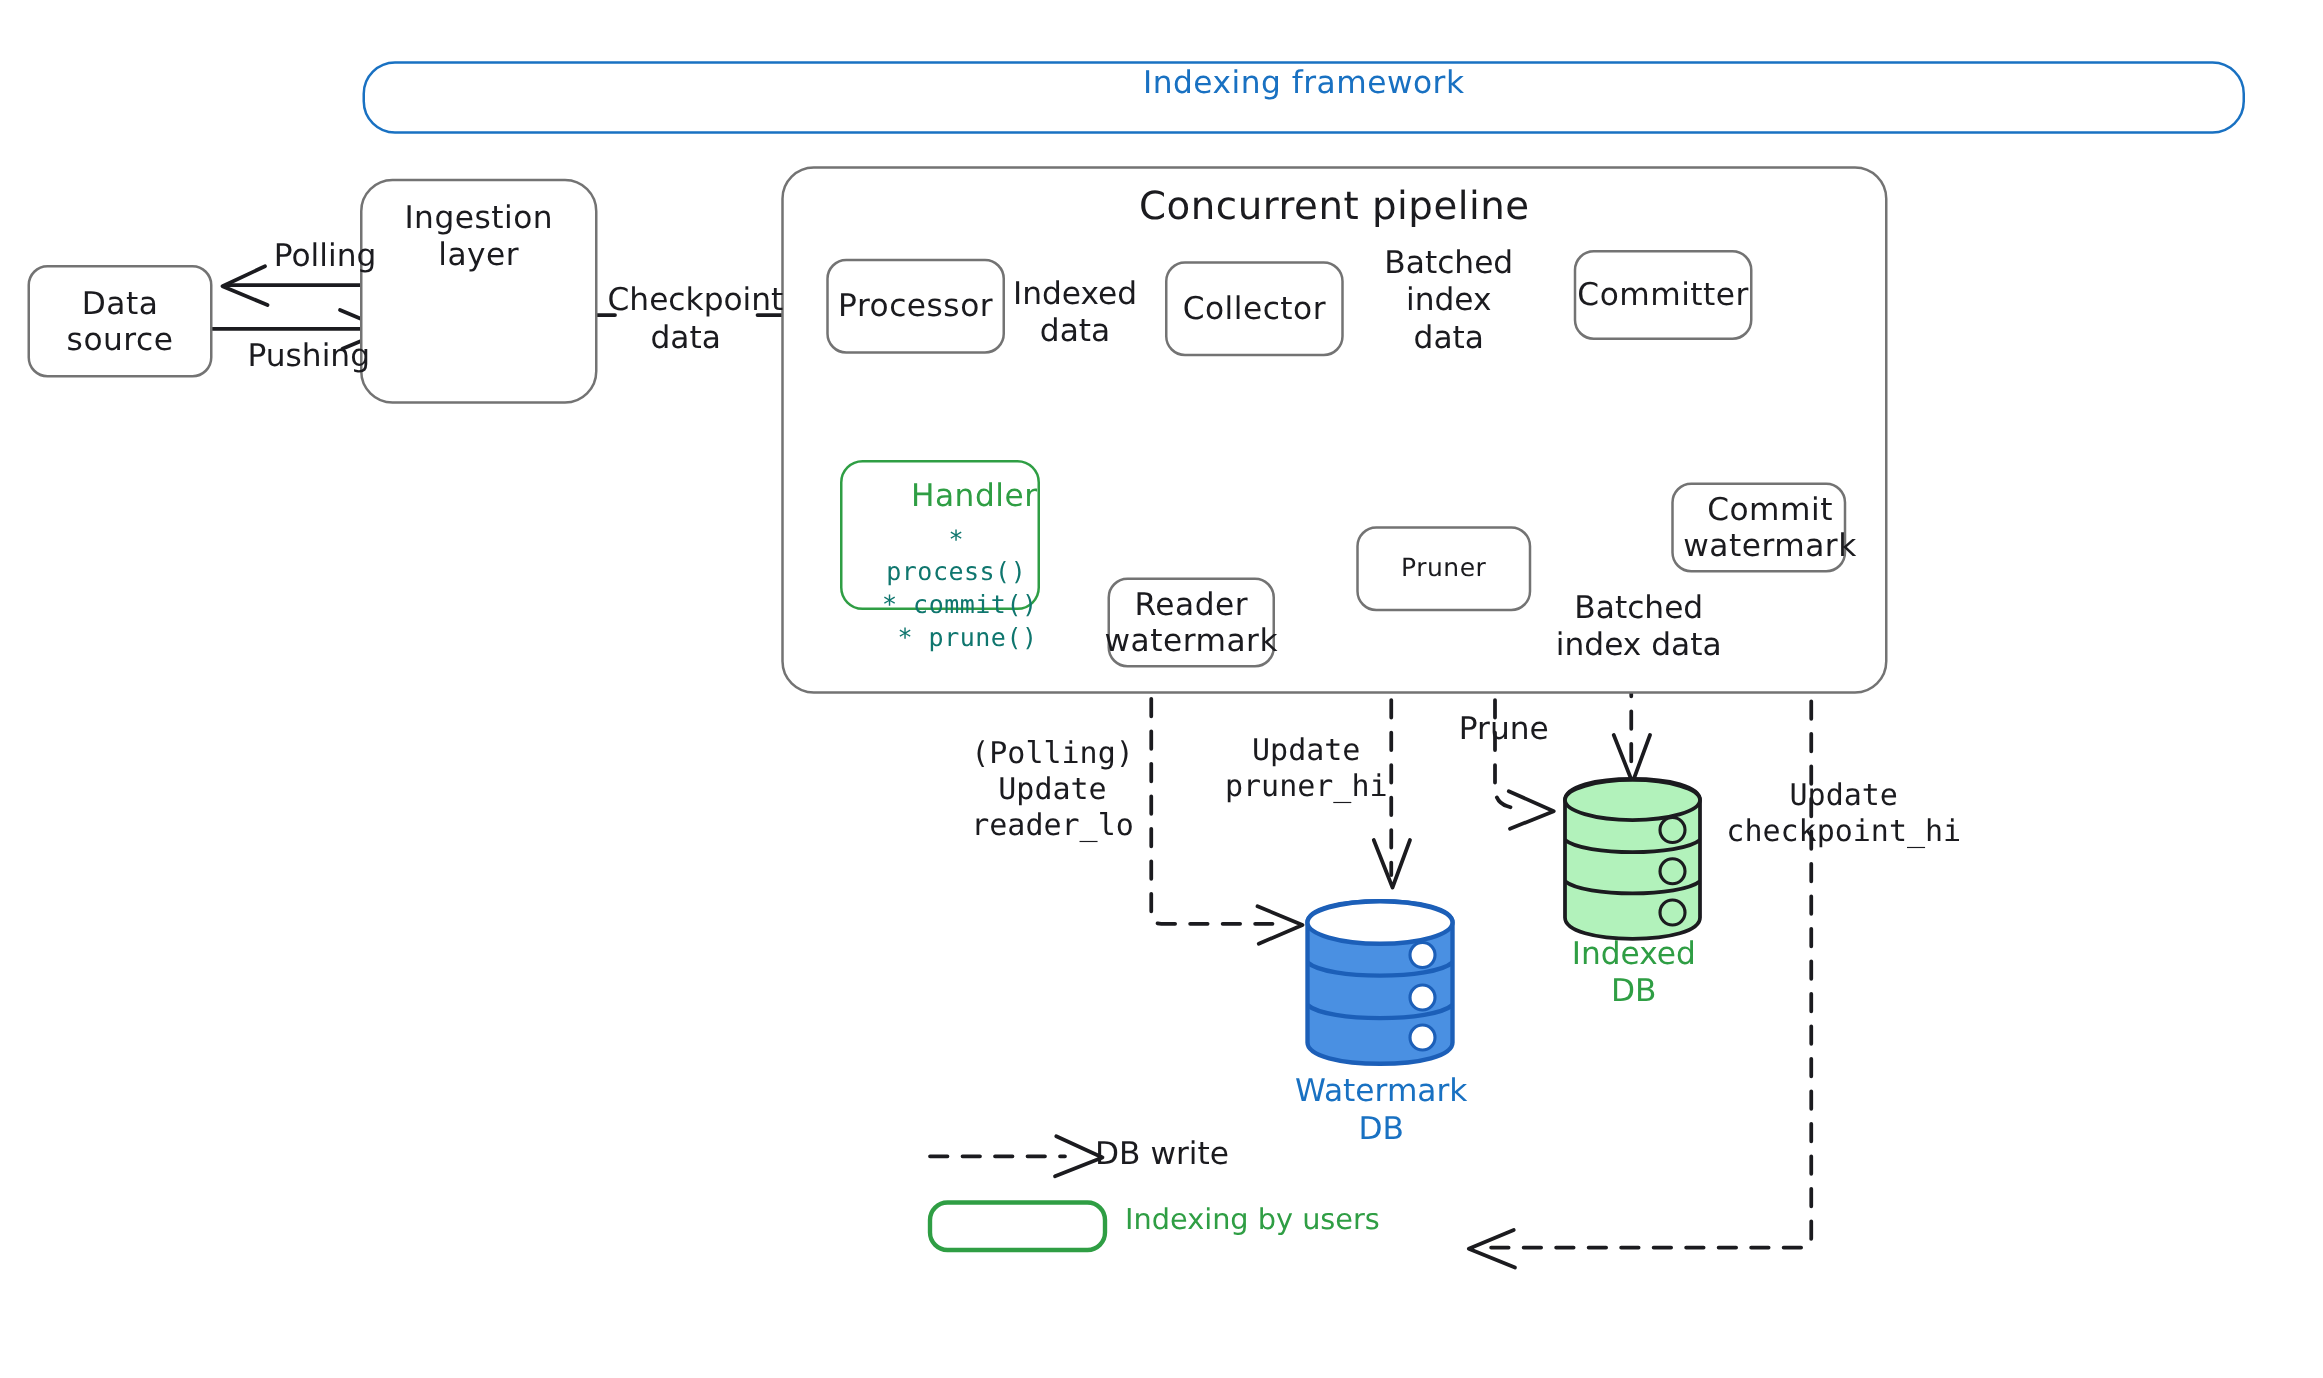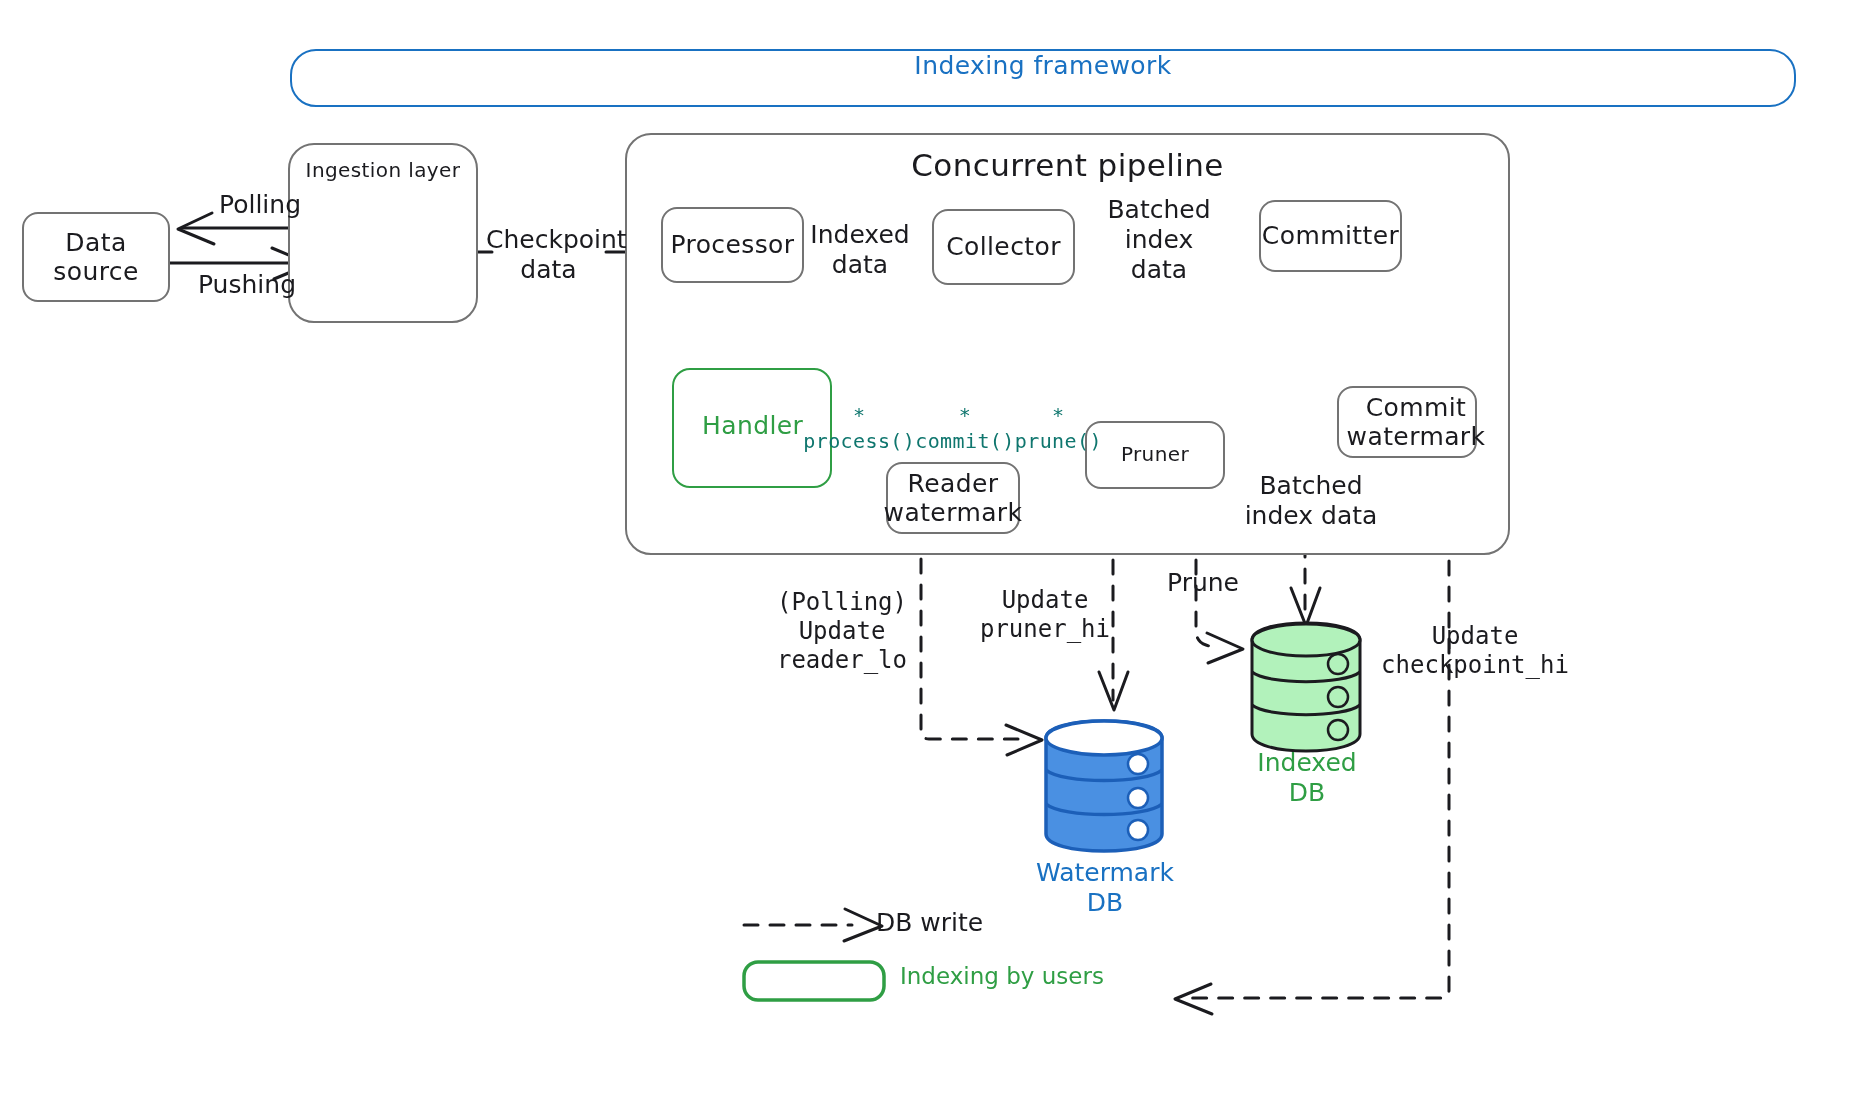--- a/index.html
+++ b/index.html
@@ -36,23 +36,23 @@
   .blue-frame{
     border-color:#1971c2;
     color:#1971c2;
     align-items:center;
     border-radius:14px;
   }
 
   .green-box{
     border-color:#2f9e44;
     color:#2f9e44;
-    align-items:center;
+    align-items:flex-end;
     justify-content:flex-start;
-    flex-direction:row;
+    flex-direction:column;
     border-radius:18px;
     padding:10px 0 10px 26px;
   }
   .green-title{
     font-family:"DejaVu Sans", sans-serif;
     font-size:25px;
     margin:2px 0 6px 2px;
   }
   .mline{
     font-family:"DejaVu Sans Mono", monospace;
@@ -169,21 +169,21 @@
       <path class="sk dash" d="M1196 482 L1196 630 Q1196 642 1206 645 L1215 648"></path>
       <path class="sk" d="M1207 633 L1243 649 L1208 663"></path>
     </g>
   </svg>
 
   <div class="node container blue-frame" style="left:290px;top:49px;width:1506px;height:58px;">
     <span class="ctitle" style="margin-top:0;font-size:25px;">Indexing framework</span>
   </div>
 
   <div class="node container" style="left:288px;top:143px;width:190px;height:180px;background:#fff;">
-    <span class="ctitle" style="font-size:20px;">Ingestion layer</span>
+    <span class="ctitle" style="font-size:25px;">Ingestion layer</span>
   </div>
 
   <div class="node container" style="left:625px;top:133px;width:885px;height:422px;background:#fff;">
     <span class="ctitle" style="font-size:31px;margin-top:12px;">Concurrent pipeline</span>
   </div>
 
   <div class="node" style="left:22px;top:212px;width:148px;height:90px;font-size:25px;">
     <span>Data source</span>
   </div>
 

